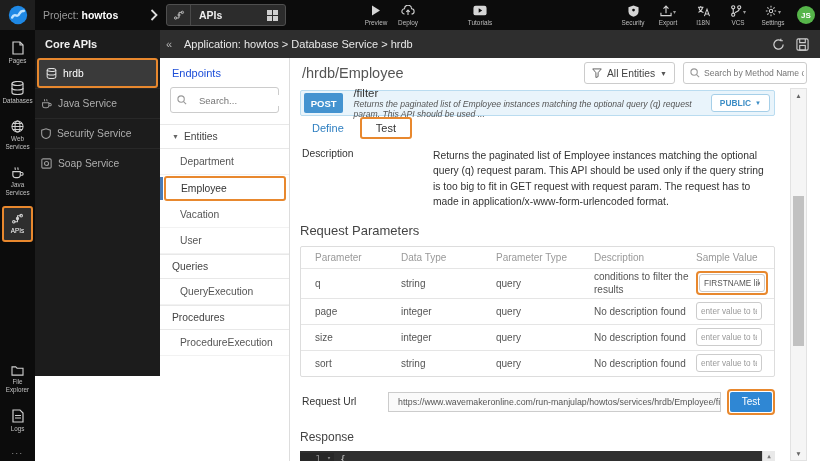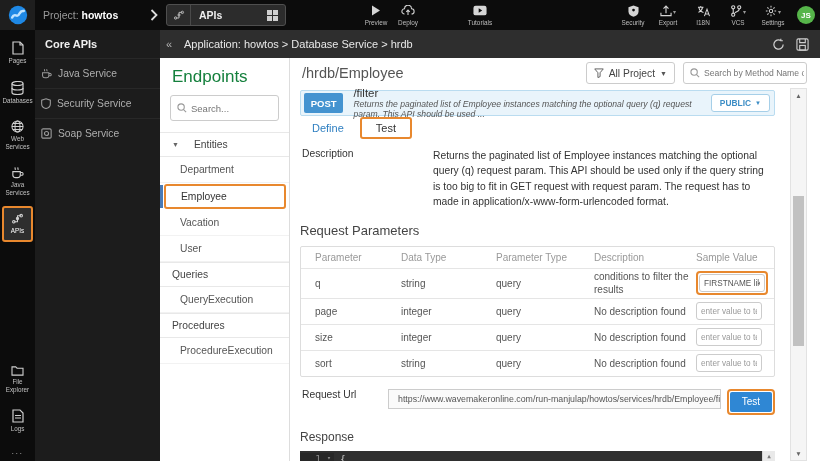--- a/index.html
+++ b/index.html
@@ -34,47 +34,47 @@
     display:flex;flex-direction:column;align-items:center;padding-top:5px;}
   .rail-item{width:31px;padding:4px 1px 5px;display:flex;flex-direction:column;align-items:center;gap:2px;
     font-size:6.3px;line-height:1.2;color:#b9b9b9;text-align:center;border:2px solid transparent;
     border-radius:3px;margin-bottom:3px;cursor:pointer;color:#c2c2c2;}
   .rail-item .ic{color:#cfcfcf;}
   .rail-item.active{border-color:#e8882e;background:#2e2e2e;color:#fff;}
   .rail-spacer{flex:1;}
   .rail-dots{color:#9a9a9a;font-size:9px;letter-spacing:1.5px;padding:3px 0 5px;}
 
   
-  .core{position:absolute;left:35px;top:30px;width:125px;height:431px;background:#1c1c1c;}
+  .core{position:absolute;left:35px;top:30px;width:125px;height:346px;background:#1c1c1c;}
   .core-title{height:28px;line-height:28px;padding-left:10px;color:#f0f0f0;font-weight:bold;font-size:11px;}
   .core-item{height:30px;display:flex;align-items:center;gap:6px;padding-left:6px;color:#aeaeae;
     font-size:10.3px;border-top:1px solid #282828;cursor:pointer;}
   .core-item .ic{color:#9a9a9a;}
   .core-item.active{background:#3a3a3a;color:#fff;border:2px solid #e8882e;border-radius:3px;
     margin:0 2px;padding-left:7px;}
   .core-item.active .ic{color:#e0e0e0;}
 
   
   .apph{position:absolute;left:160px;top:30px;width:660px;height:28px;background:#2e2e2e;
     display:flex;align-items:center;color:#e8e8e8;}
   .apph .collapse{width:18px;text-align:center;color:#b5b5b5;font-size:11px;cursor:pointer;}
   .apph .crumb{font-size:11px;margin-left:6px;}
   .apph .hicons{margin-left:auto;display:flex;gap:11px;padding-right:11px;color:#cfcfcf;}
   .apph .hicons .ic{cursor:pointer;}
 
   
   .endpoints{position:absolute;left:160px;top:58px;width:130px;height:403px;background:#fff;
     border-right:1px solid #ddd;font-size:10.3px;color:#555;}
-  .ep-title{padding:9px 12px 8px;font-size:17px;color:#15803d;}
+  .ep-title{padding:9px 12px 8px;font-size:11px;color:#1d4ed8;}
   .ep-search{margin:0 10px 11px;height:22px;border:1px solid #ccc;border-radius:3px;
-    display:flex;align-items:center;gap:4px;padding:12px 6px;color:#999;}
+    display:flex;align-items:center;gap:12px;padding:12px 6px;color:#999;}
   .ep-search input{border:none;outline:none;width:80px;font-size:9.5px;color:#555;
     font-family:"Liberation Sans",sans-serif;}
   .ep-sec{border-top:1px solid #e8e8e8;border-bottom:1px solid #e8e8e8;padding:6px 12px;
-    color:#444;display:flex;align-items:center;gap:15px;cursor:pointer;}
+    color:#444;display:flex;align-items:center;gap:5px;cursor:pointer;}
   .ep-sec .tri{font-size:7px;color:#666;}
   .ep-sec.plain{border-bottom:none;}
   .ep-item{padding:7px 12px 7px 20px;border-bottom:1px solid #f2f2f2;position:relative;cursor:pointer;color:#555;}
   .ep-item.active{border:2px solid #e8882e;border-radius:3px;margin:1px 3px 1px 4px;
     padding:5px 10px 5px 15px;color:#333;}
   .ep-item.active::before{content:"";position:absolute;left:-6px;top:-1px;bottom:-1px;width:3px;background:#4a7ab5;}
 
   
   .main{position:absolute;left:291px;top:58px;width:529px;height:403px;background:#fff;}
   .main-head{height:30px;display:flex;align-items:center;padding:0 13px 0 11px;}
@@ -118,21 +118,21 @@
   .c1{width:100px;padding-left:14px;}
   .c2{width:95px;}
   .c3{width:98px;}
   .c4{width:102px;line-height:1.3;padding-right:6px;}
   .c5{flex:1;display:flex;align-items:center;padding:2px 6px 2px 0;}
   .pt-input{width:66px;height:18px;border:1px solid #ccc;border-radius:3px;font-size:8.2px;color:#555;
     padding:0 4px;outline:none;font-family:"Liberation Sans",sans-serif;}
   .pt-input::placeholder{color:#999;}
   .hl{border:2px solid #e8882e;border-radius:4px;padding:1px;display:inline-flex;}
 
-  .url-row{display:flex;margin-top:12px;}
+  .url-row{display:flex;align-items:center;margin-top:12px;}
   .url-label{width:88px;font-size:10.3px;color:#333;padding-left:2px;}
   .url-input{flex:1;height:20px;background:#fafafa;border:1px solid #ccc;font-size:8.8px;color:#555;
     padding:0 9px;display:flex;align-items:center;white-space:nowrap;overflow:hidden;}
   .test-btn{background:#2f87d4;color:#fff;font-size:10px;height:20px;padding:0 12px;border-radius:2px;
     display:flex;align-items:center;cursor:pointer;}
   .url-row .hl{margin-left:6px;}
 
   .resp-title{font-size:12px;color:#444;margin:15px 0 7px;}
   .editor{background:#2f2f2f;height:90px;overflow:hidden;position:relative;
     font-family:"DejaVu Sans Mono",monospace;font-size:9.5px;line-height:11px;padding-top:2px;}
@@ -348,20 +348,30 @@
           <path d="M3 6.5 H9 M3 9 H9"></path>
         </svg>
     </span>
     <span>Logs</span>
   </div>
   <div class="rail-dots">...</div>
 </div>
 
 <div class="core">
   <div class="core-title">Core APIs</div>
+  <div class="core-item active">
+    <span class="ic">
+      <svg width="11" height="11" viewBox="0 0 13 14" fill="none" stroke="currentColor" stroke-width="1.3">
+          <ellipse cx="6.5" cy="2.5" rx="5.5" ry="2"></ellipse>
+          <path d="M1 2.5 V11.5 C1 12.6 3.5 13.5 6.5 13.5 C9.5 13.5 12 12.6 12 11.5 V2.5"></path>
+          <path d="M1 7 C1 8.1 3.5 9 6.5 9 C9.5 9 12 8.1 12 7"></path>
+        </svg>
+    </span>
+    <span>hrdb</span>
+  </div>
   <div class="core-item">
     <span class="ic">
       <svg width="11" height="11" viewBox="0 0 14 14" fill="none" stroke="currentColor" stroke-width="1.3">
           <path d="M2 6 H10 V10 A3 3 0 0 1 7 12.5 H5 A3 3 0 0 1 2 10 Z"></path>
           <path d="M10 7 H12 A1.6 1.6 0 0 1 12 10 H10"></path>
           <path d="M4.5 1.5 C4 2.6 5 3 4.5 4.2 M7.5 1.5 C7 2.6 8 3 7.5 4.2"></path>
         </svg>
     </span>
     <span>Java Service</span>
   </div>
@@ -435,21 +445,21 @@
 
 <div class="main">
   <div class="main-head">
     <span class="main-title">/hrdb/Employee</span>
     <div class="dropdown">
       <span class="ic">
         <svg width="10" height="10" viewBox="0 0 11 11" fill="none" stroke="#666" stroke-width="1.1">
             <path d="M0.8 1 H10.2 L6.7 5.2 V9.5 L4.3 10.5 V5.2 Z"></path>
           </svg>
       </span>
-      <span>All Project</span>
+      <span>All Entities</span>
       <span class="tri">▼</span>
     </div>
     <div class="m-search">
       <span class="ic">
         <svg width="10" height="10" viewBox="0 0 11 11" fill="none" stroke="#999" stroke-width="1.2">
             <circle cx="4.5" cy="4.5" r="3.5"></circle>
             <path d="M7.2 7.2 L10 10"></path>
           </svg>
       </span>
       <input placeholder="Search by Method Name or URL..." style="">

